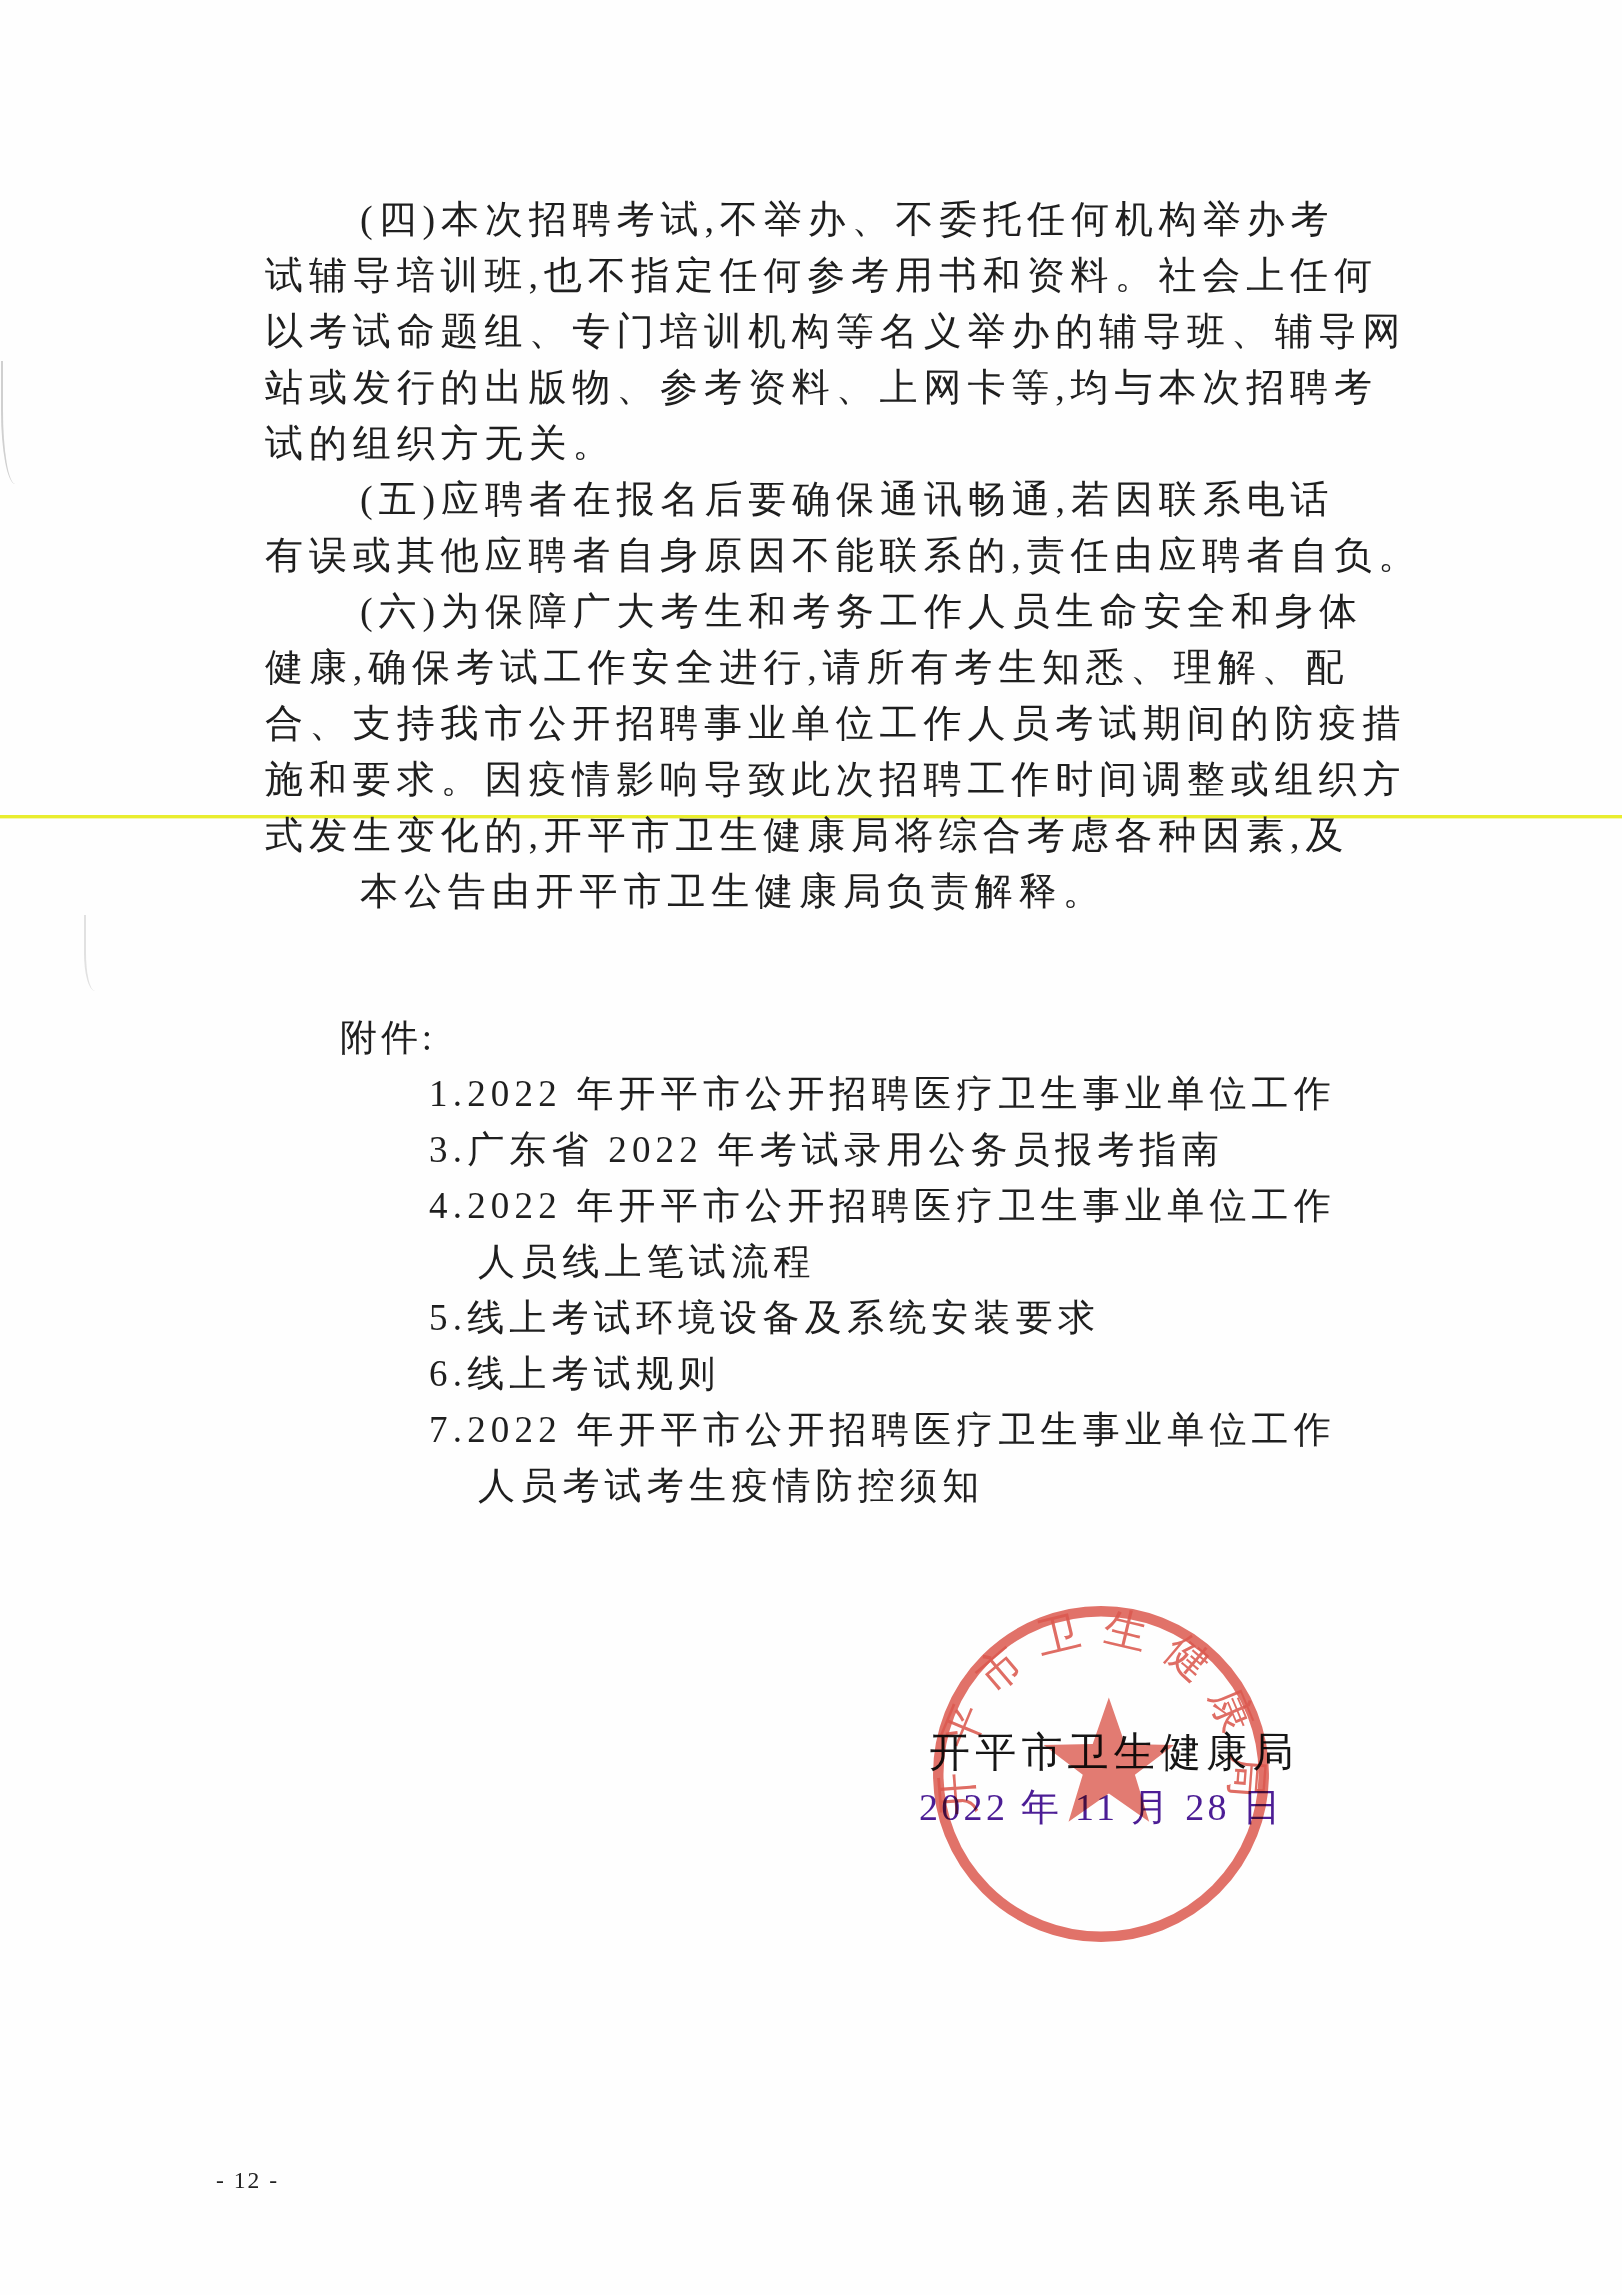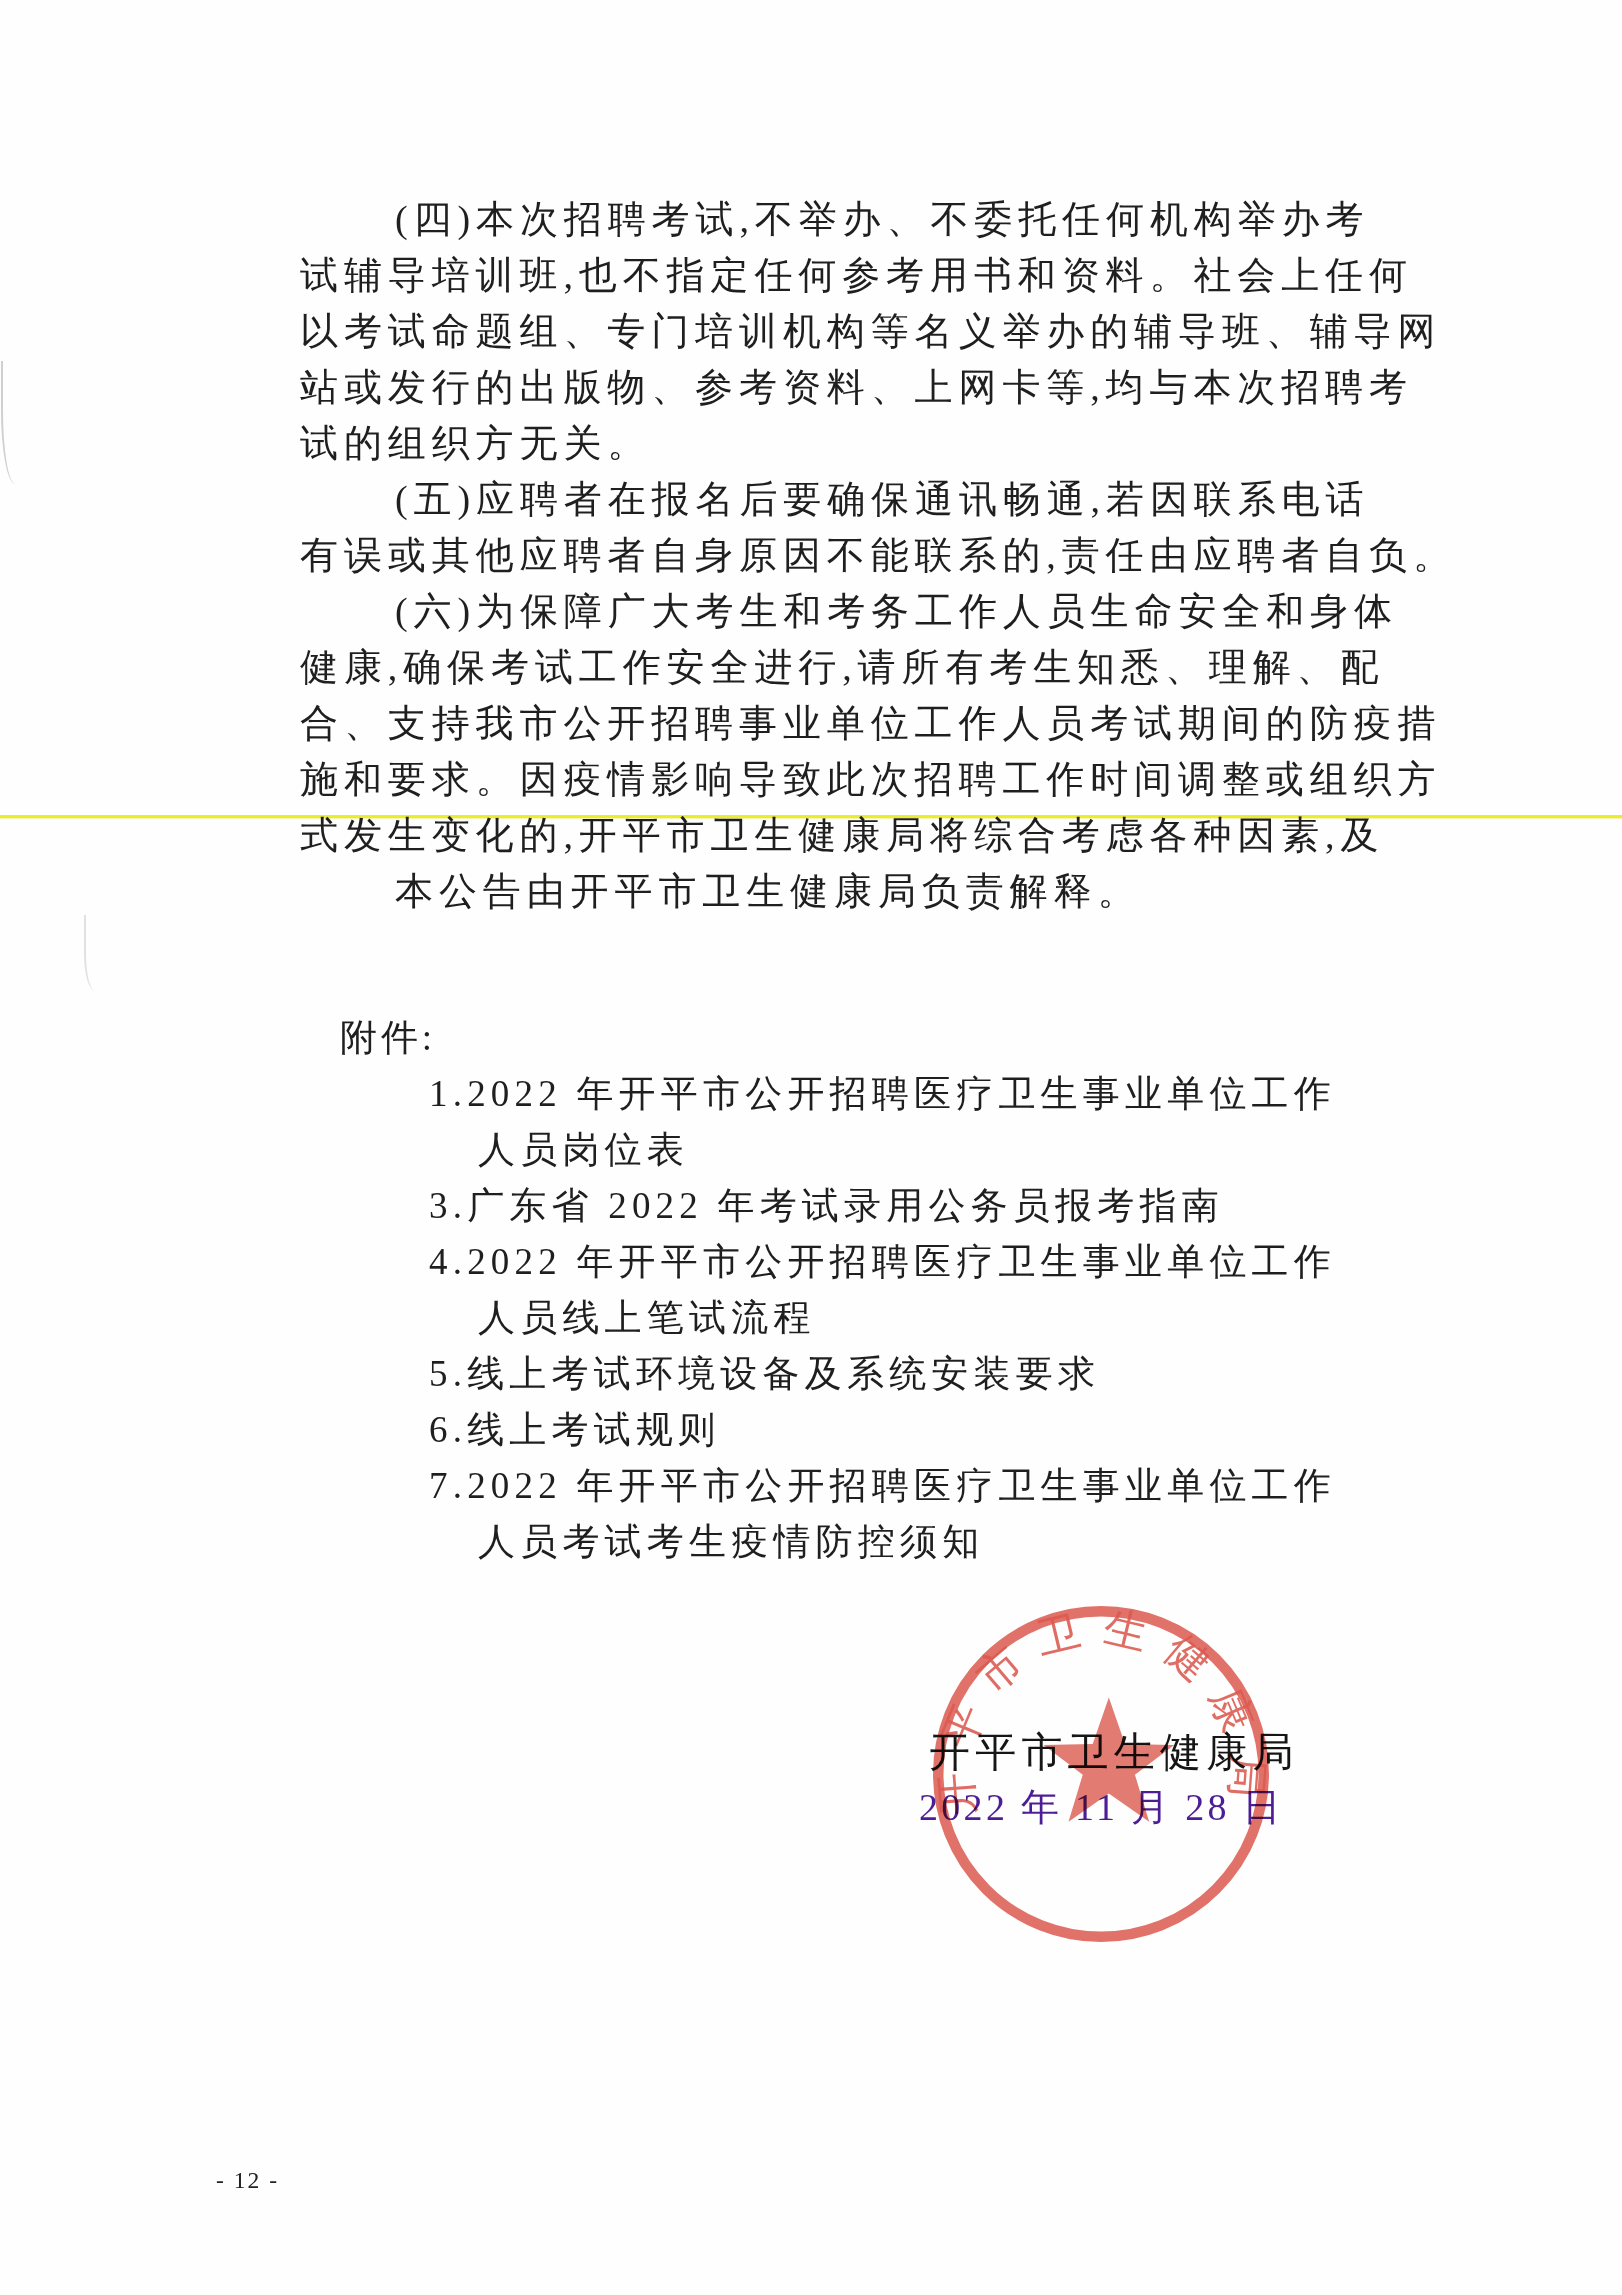--- a/index.html
+++ b/index.html
@@ -10,21 +10,21 @@
     overflow:hidden;
     font-family:"Liberation Serif","DejaVu Serif",serif;
     color:#1f1f1f;
   }
   
   .main-text{
     position:absolute;left:265px;top:191px;width:1178px;
     font-size:38px;line-height:56px;letter-spacing:5.9px;
     white-space:nowrap;
   }
-  .main-text .line{height:56px;margin-left:35px;}
+  .main-text .line{height:56px;}
   .main-text .line.indent{padding-left:95px;}
   
   .attachments{
     position:absolute;left:265px;top:1010px;width:1243px;
     font-size:37px;line-height:56px;letter-spacing:5.2px;
     white-space:nowrap;
   }
   .attachments .line{height:56px;}
   .attachments .att-label{padding-left:75px;letter-spacing:3.9px;}
   .attachments .att-item{padding-left:164px;}
@@ -84,21 +84,20 @@
     <div class="line">健康,确保考试工作安全进行,请所有考生知悉、理解、配</div>
     <div class="line">合、支持我市公开招聘事业单位工作人员考试期间的防疫措</div>
     <div class="line">施和要求。因疫情影响导致此次招聘工作时间调整或组织方</div>
     <div class="line">式发生变化的,开平市卫生健康局将综合考虑各种因素,及</div>
     <div class="line indent">本公告由开平市卫生健康局负责解释。</div>
   </div>
 
   <div class="attachments">
     <div class="line att-label">附件:</div>
     <div class="line att-item">1.2022 年开平市公开招聘医疗卫生事业单位工作</div>
-    <div class="line att-cont">人员岗位表</div>
     <div class="line att-item">3.广东省 2022 年考试录用公务员报考指南</div>
     <div class="line att-item">4.2022 年开平市公开招聘医疗卫生事业单位工作</div>
     <div class="line att-cont">人员线上笔试流程</div>
     <div class="line att-item">5.线上考试环境设备及系统安装要求</div>
     <div class="line att-item">6.线上考试规则</div>
     <div class="line att-item">7.2022 年开平市公开招聘医疗卫生事业单位工作</div>
     <div class="line att-cont">人员考试考生疫情防控须知</div>
   </div>
 
   <div class="sig-agency">开平市卫生健康局</div>

